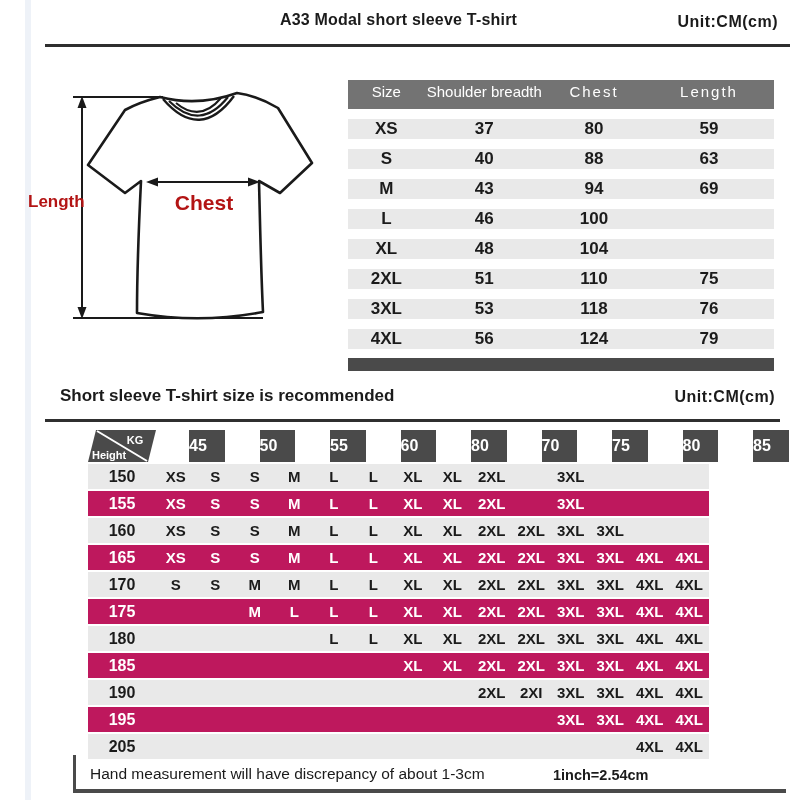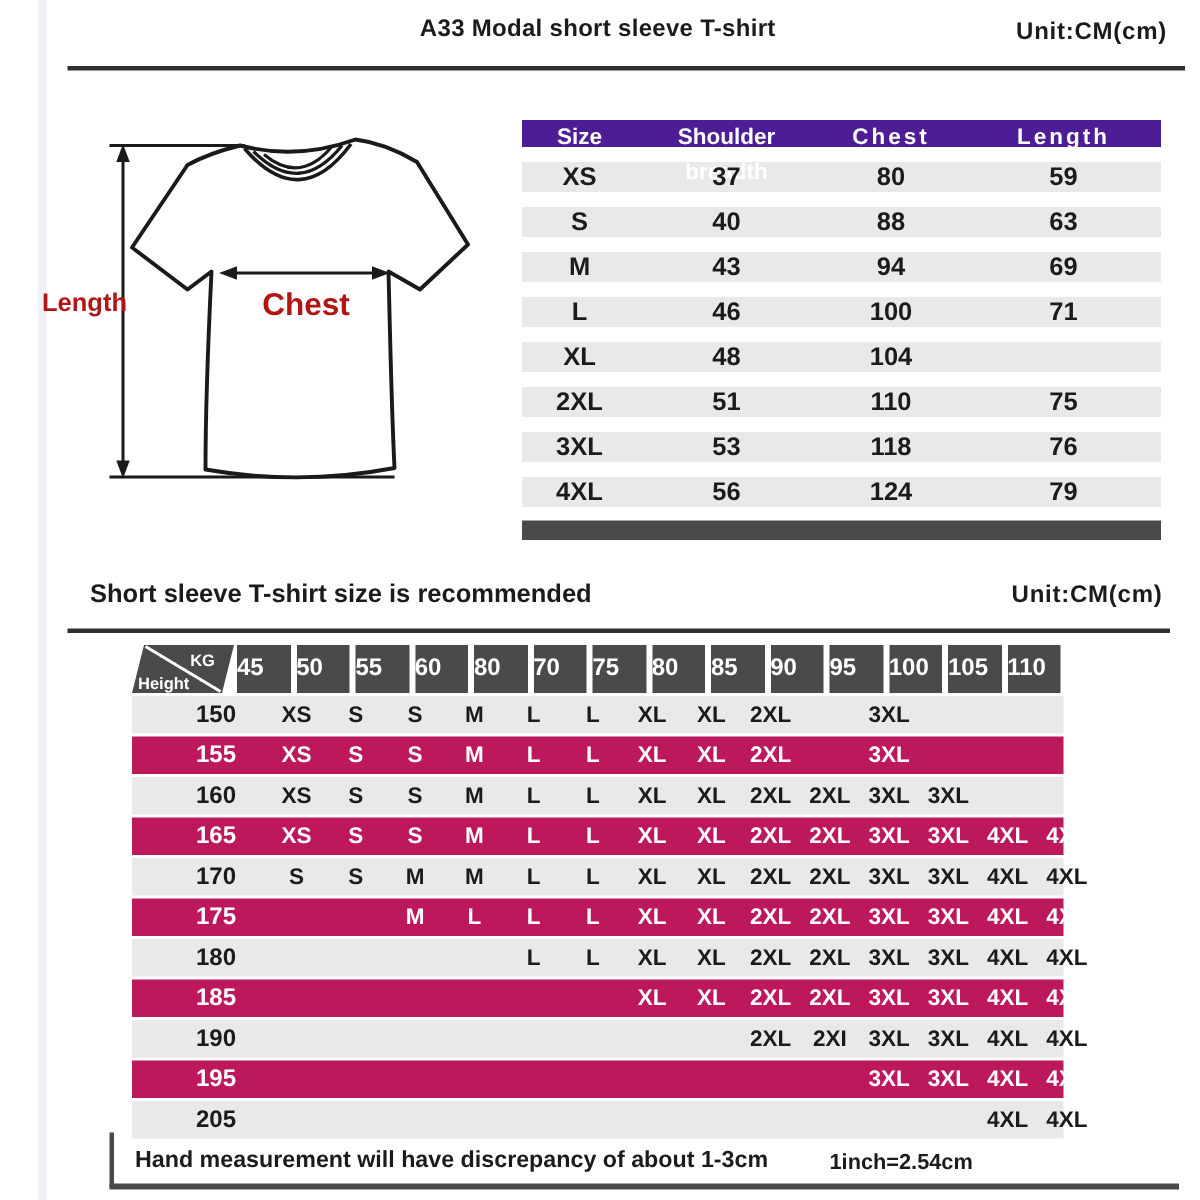--- a/index.html
+++ b/index.html
@@ -12,42 +12,42 @@
   .main-title{position:absolute;left:117px;right:120px;top:11px;text-align:center;
     font-size:16px;font-weight:bold;letter-spacing:.2px;}
   .unit-top{position:absolute;right:22px;top:13px;font-size:16px;font-weight:bold;letter-spacing:.5px;}
   .divider-1{position:absolute;left:45px;right:10px;top:44px;height:3px;background:#2f2f2f;}
   .sub-title{position:absolute;left:60px;right:200px;top:386px;text-align:left;
     font-size:17px;font-weight:bold;}
   .unit-mid{position:absolute;right:25px;top:388px;font-size:16px;font-weight:bold;letter-spacing:.5px;}
   .divider-2{position:absolute;left:45px;right:20px;top:419px;height:3px;background:#2f2f2f;}
   
   .size-table{position:absolute;left:348px;top:80px;width:426px;}
-  .st-head{display:grid;grid-template-columns:18% 28% 23.5% 30.5%;background:#4c1d95;
-    height:18px;line-height:23px;color:#ffffff;font-weight:bold;font-size:15px;text-align:center;}
+  .st-head{display:grid;grid-template-columns:18% 28% 23.5% 30.5%;background:#737373;
+    height:29px;line-height:23px;color:#ffffff;font-weight:normal;font-size:15px;text-align:center;}
   .st-head .sp{letter-spacing:2px;}
   .st-row{display:grid;grid-template-columns:18% 28% 23.5% 30.5%;background:#e9e9e9;
     height:20.5px;line-height:20.5px;margin-top:9.5px;text-align:center;
     font-size:17px;font-weight:bold;color:#1b1b1b;}
   .st-bottom{height:13px;background:#4a4a4a;margin-top:9px;}
   
   .matrix{position:absolute;left:88px;top:430px;width:621px;
     --mcols:68px repeat(14, 39.5px);}
-  .m-head{display:grid;grid-template-columns:var(--mcols);height:32px;}
+  .m-head{display:grid;grid-template-columns:var(--mcols);height:32px;gap:31px;}
   .wbox{background:#4a4a4a;color:#ffffff;font-size:16px;font-weight:bold;text-align:left;
     line-height:32px;margin:0 2px;}
   .m-row{display:grid;grid-template-columns:var(--mcols);height:25px;line-height:25px;
-    margin-top:2px;text-align:center;font-size:15px;font-weight:bold;padding-left:22px;}
+    margin-top:2px;text-align:center;font-size:15px;font-weight:bold;}
   .m-row .hlabel{font-size:16px;}
   .m-row.light{background:#e9e9e9;color:#1b1b1b;}
   .m-row.dark{background:#be185d;color:#ffffff;}
   
   .foot-vline{position:absolute;left:73px;top:755px;width:3px;height:37px;background:#4a4a4a;}
   .foot-hline{position:absolute;left:73px;right:14px;top:789px;height:3.5px;background:#4a4a4a;}
-  .foot-note{position:absolute;left:90px;top:765px;font-size:15.5px;font-weight:bold;}
+  .foot-note{position:absolute;left:90px;top:765px;font-size:15.5px;font-weight:normal;}
   .foot-conv{position:absolute;left:553px;top:767px;font-size:14.5px;font-weight:bold;}
   
   .shirt-svg{position:absolute;left:20px;top:80px;}
   .red-label{fill:#b31414;font-family:"Liberation Sans",sans-serif;font-weight:bold;}
 </style>
 </head>
 <body>
 
 <div class="page">
   <div class="edge-strip"></div>
@@ -112,21 +112,20 @@
         <div class="st-row">
           <span>M</span>
           <span>43</span>
           <span>94</span>
           <span>69</span>
         </div>
         <div class="st-row">
           <span>L</span>
           <span>46</span>
           <span>100</span>
-          <span>71</span>
         </div>
         <div class="st-row">
           <span>XL</span>
           <span>48</span>
           <span>104</span>
         </div>
         <div class="st-row">
           <span>2XL</span>
           <span>51</span>
           <span>110</span>

